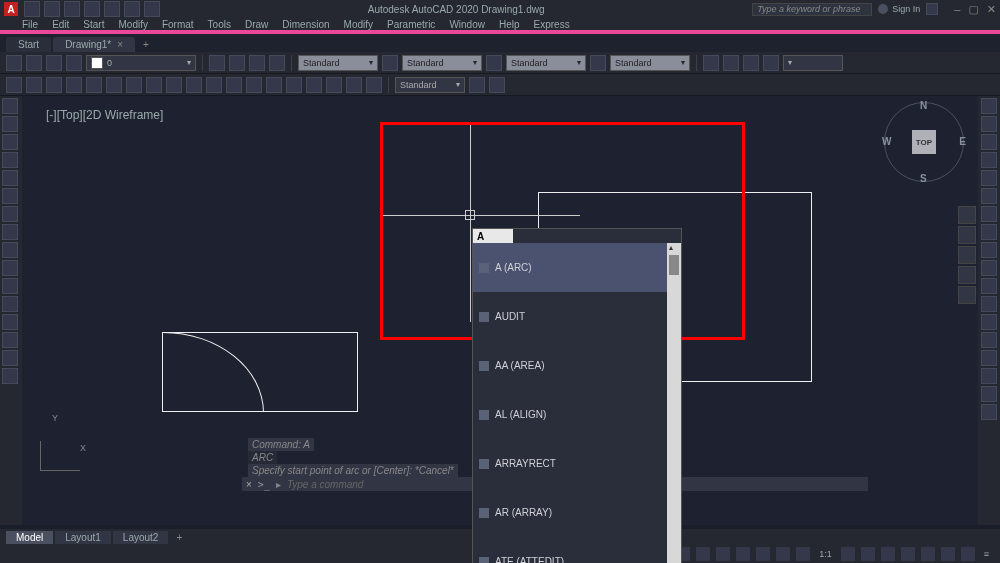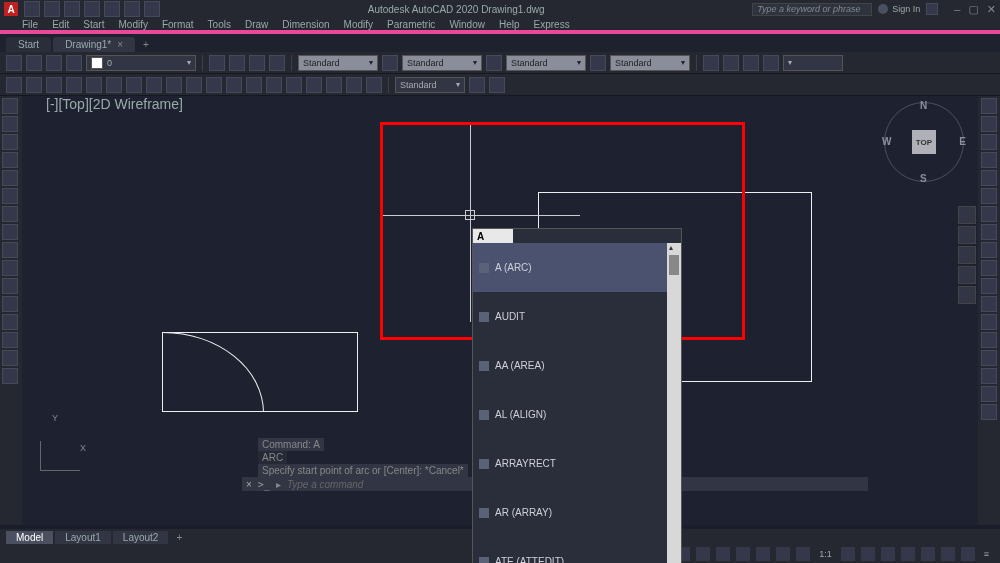--- a/index.html
+++ b/index.html
@@ -27,21 +27,21 @@
 .toolbar-row { height: 22px; background: #252830; display: flex; align-items: center; padding: 0 6px; gap: 4px; border-bottom: 1px solid #151820; }
 .tb-btn { width: 16px; height: 16px; background: #34384a; border: 1px solid #444a5a; }
 .tb-color { width: 12px; height: 12px; background: #fff; border: 1px solid #555; }
 .tb-dropdown { height: 16px; background: #8a8e9a; border: 1px solid #555; font-size: 9px; padding: 0 4px; color: #222; display: flex; align-items: center; width: 80px; justify-content: space-between; }
 .tb-dropdown.dark { background: #323644; color: #aaa; }
 .tb-dropdown.wide { width: 110px; }
 .arrow-down::after { content: '▾'; font-size: 8px; }
 .tb-sep { width: 1px; height: 16px; background: #3a3f4a; margin: 0 2px; }
 
 .main-area { position: absolute; top: 96px; left: 22px; right: 22px; bottom: 38px; background: #1e2230; }
-.viewport-label { position: absolute; top: 0; left: 4px; font-size: 14px; color: #9aa; padding-left: 20px; }
+.viewport-label { position: absolute; top: 12px; left: 4px; font-size: 12px; color: #9aa; padding-left: 20px; }
 
 .left-toolbar { position: absolute; top: 96px; left: 0; width: 22px; background: #252830; bottom: 38px; display: flex; flex-direction: column; gap: 2px; padding: 2px; }
 .left-toolbar .tb-btn { width: 16px; height: 16px; }
 .right-toolbar { position: absolute; top: 96px; right: 0; width: 22px; background: #252830; bottom: 38px; display: flex; flex-direction: column; gap: 2px; padding: 2px; align-items: center; }
 
 .viewcube { position: absolute; top: 6px; right: 14px; width: 80px; height: 80px; }
 .viewcube .ring { position: absolute; inset: 0; border: 1px solid #4a5060; border-radius: 50%; }
 .viewcube .cube { position: absolute; top: 28px; left: 28px; width: 24px; height: 24px; background: #b0b0b8; display: flex; align-items: center; justify-content: center; font-size: 8px; color: #333; font-weight: bold; }
 .viewcube .dir { position: absolute; font-size: 10px; color: #8a90a0; font-weight: bold; }
 .viewcube .n { top: -2px; left: 36px; }
@@ -73,21 +73,21 @@
 .ac-scroll { width: 14px; background: #d8d8d8; position: relative; }
 .ac-scroll .thumb { position: absolute; top: 12px; left: 2px; right: 2px; height: 20px; background: #888; }
 .ac-scroll::before { content: '▴'; position: absolute; top: 0; left: 2px; font-size: 8px; color: #333; }
 .ac-scroll::after { content: '▾'; position: absolute; bottom: 0; left: 2px; font-size: 8px; color: #333; }
 
 .ucs { position: absolute; bottom: 54px; left: 18px; font-size: 9px; color: #888; }
 .ucs .axis-y { position: absolute; left: 12px; top: -28px; }
 .ucs .axis-x { position: absolute; left: 40px; top: 2px; }
 .ucs .lines { width: 40px; height: 30px; border-left: 1px solid #666; border-bottom: 1px solid #666; }
 
-.cmd-history { position: absolute; bottom: 48px; left: 236px; font-size: 10px; color: #888; line-height: 13px; }
+.cmd-history { position: absolute; bottom: 48px; left: 226px; font-size: 10px; color: #888; line-height: 13px; font-style: italic; }
 .cmd-history .c1 { background: #323644; padding: 0 4px; display: inline-block; }
 .cmd-history .c2 { background: #262a36; padding: 0 4px; display: inline-block; }
 .cmd-history .c3 { background: #323644; padding: 0 4px; display: inline-block; }
 
 .cmd-line { position: absolute; bottom: 34px; left: 220px; right: 110px; height: 14px; background: #323644; display: flex; align-items: center; font-size: 10px; color: #888; padding: 0 4px; gap: 6px; }
 .cmd-line .x { color: #aaa; }
 .cmd-line .chev { color: #999; font-family: monospace; }
 .cmd-line .prompt { font-style: italic; color: #666; }
 
 .model-tabs { position: absolute; bottom: 18px; left: 0; right: 0; height: 16px; background: #252830; display: flex; align-items: center; gap: 2px; padding: 0 6px; font-size: 10px; color: #9aa; }

